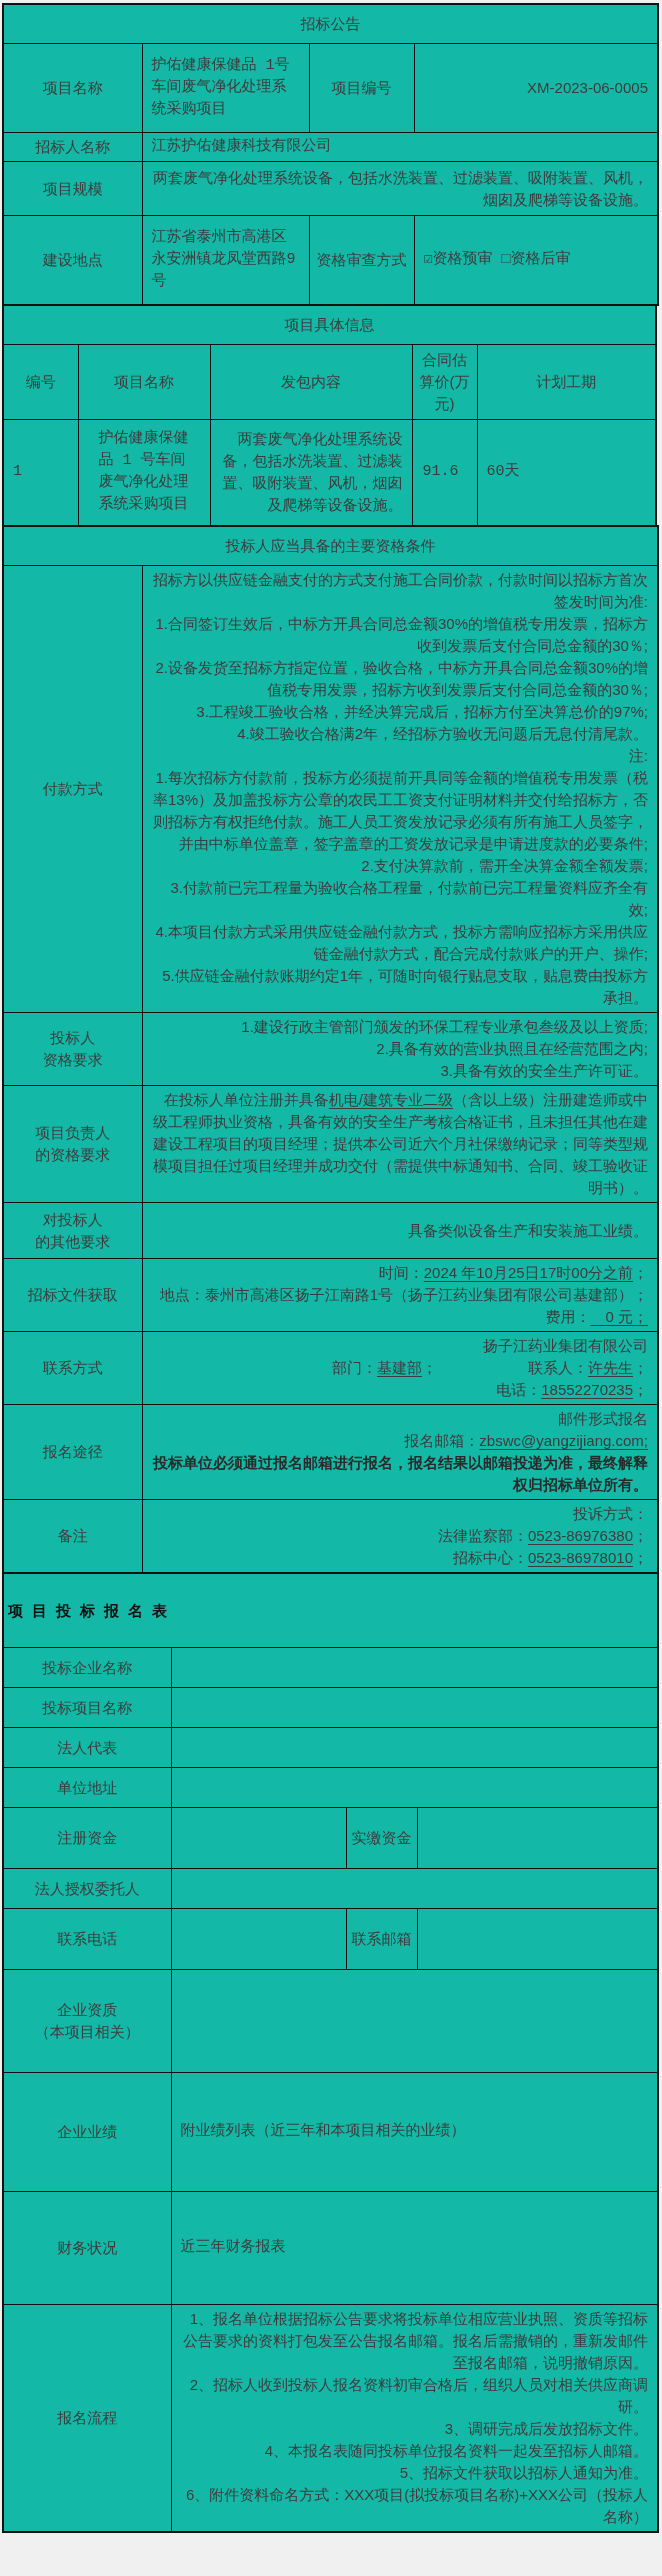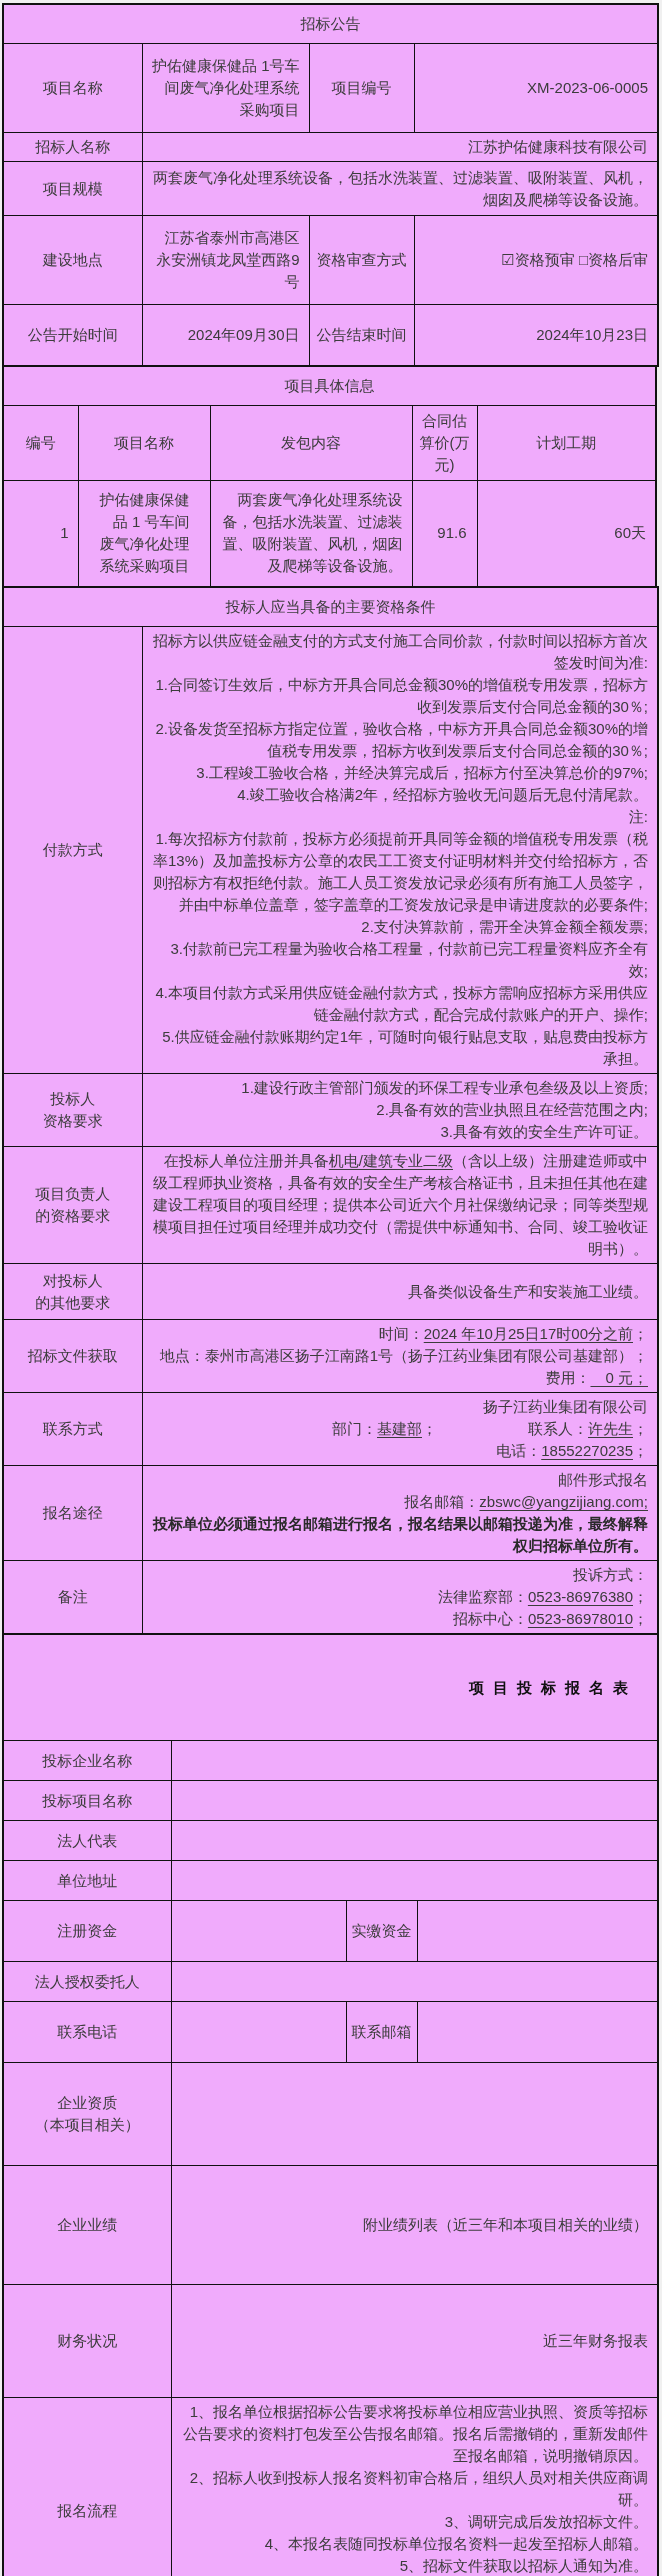--- a/index.html
+++ b/index.html
@@ -7,21 +7,21 @@
     width:662px;
     background:#f0f0f0;
     font-family:"Liberation Sans","DejaVu Sans",sans-serif;
     color:#3c3c3c;
     -webkit-font-smoothing:antialiased;
   }
   .doc { padding:3px 0 46px 2px; }
   table.t {
     width:654px;
     border-collapse:collapse;
-    background:#f0abfc;
+    background:#14b8a6;
     table-layout:fixed;
     border:2px solid #111;
   }
   table.t + table.t { margin-top:-2px; }
   table.t td {
     border:1px solid #111;
     font-size:15px;
     line-height:22px;
     vertical-align:middle;
     word-break:break-all;
@@ -32,34 +32,34 @@
     font-size:17px;
     height:34px;
     padding:2px 4px;
   }
   td.lbl {
     text-align:center;
     padding:2px 4px;
     white-space:pre-line;
   }
   td.val { padding:3px 9px; text-align:right; }
-  td.val.c { text-align:right; }
+  td.val.c { text-align:left;font-family:Liberation Mono, monospace; }
   .pre { white-space:pre-line; }
   .u { text-decoration:underline; text-underline-offset:3px; }
   .b { font-weight:bold; color:#2a2a2a; }
   .gap { display:inline-block; width:91px; }
   td.formtitle {
-    text-align:right;
+    text-align:left;
     font-family:"Liberation Serif","DejaVu Serif",serif;
     font-weight:bold;
     font-size:27px;
     letter-spacing:9px;
     color:#111;
     height:65px;
-    padding:20px;
+    padding:4px;
   }
   
   tr.h36  { height:36px; }
   tr.h90  { height:89px; }
   tr.h33  { height:24px; }
   tr.h54  { height:54px; }
   tr.h62  { height:61px; }
   tr.h76  { height:75px; }
   tr.h108 { height:107px; }
   tr.h40  { height:40px; }
@@ -97,26 +97,20 @@
     <tr class="h54">
       <td class="lbl">项目规模</td>
       <td class="val" colspan="3">两套废气净化处理系统设备，包括水洗装置、过滤装置、吸附装置、风机，烟囱及爬梯等设备设施。</td>
     </tr>
     <tr class="h90">
       <td class="lbl">建设地点</td>
       <td class="val c">江苏省泰州市高港区永安洲镇龙凤堂西路9号</td>
       <td class="lbl">资格审查方式</td>
       <td class="val c">☑资格预审 □资格后审</td>
     </tr>
-    <tr class="h62">
-      <td class="lbl">公告开始时间</td>
-      <td class="val c">2024年09月30日</td>
-      <td class="lbl">公告结束时间</td>
-      <td class="val c">2024年10月23日</td>
-    </tr>
   </tbody>
     </table>
 
   <table class="t">
     <colgroup>
         <col style="width:75px">
         <col style="width:132px">
         <col style="width:202px">
         <col style="width:65px">
         <col style="width:179px">

